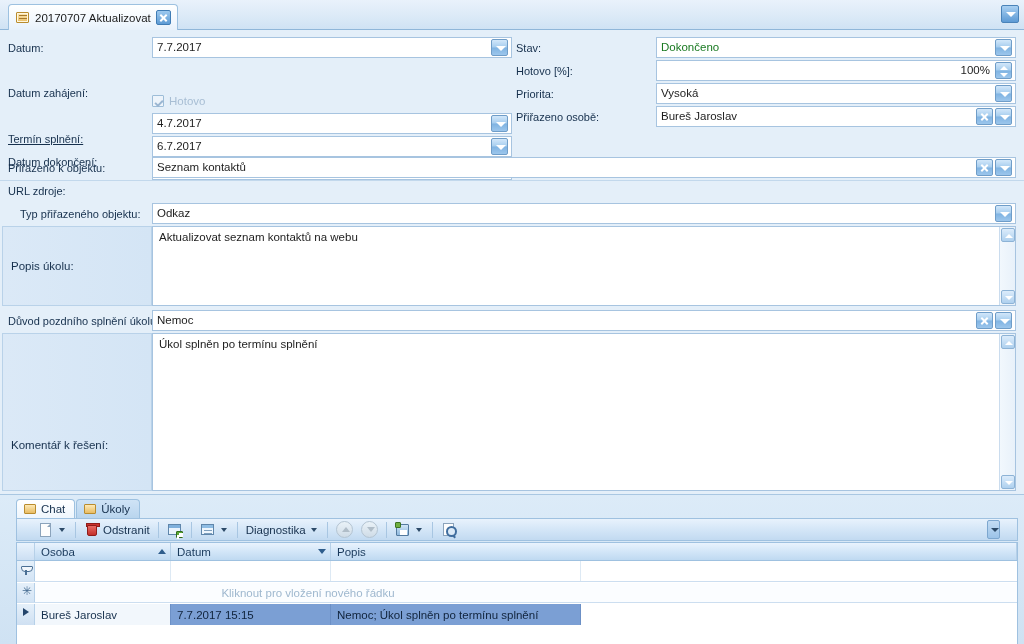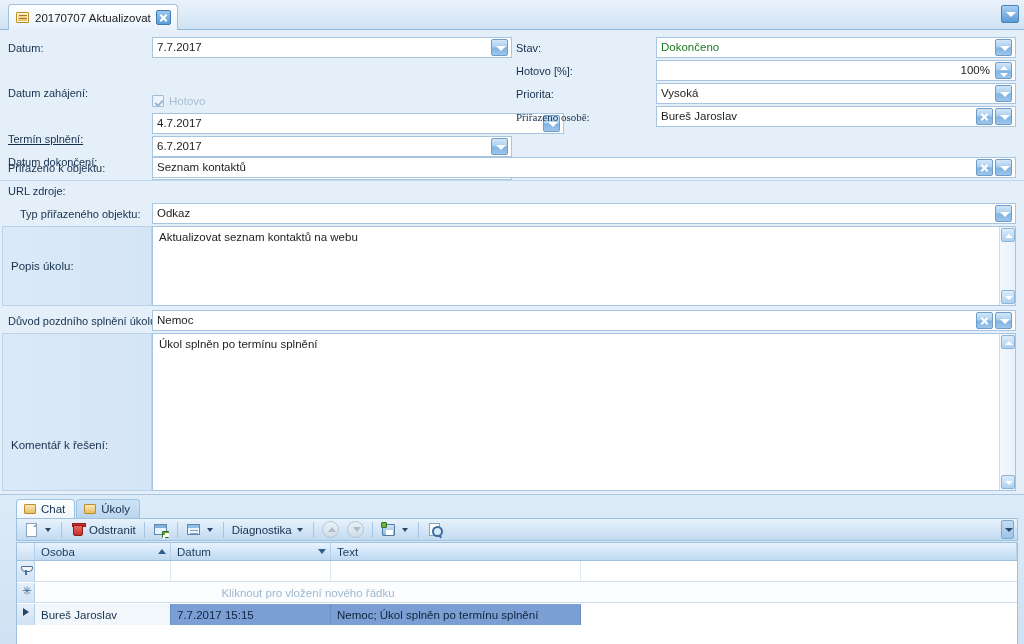--- a/index.html
+++ b/index.html
@@ -181,21 +181,21 @@
   .mini-note i {
     position: absolute; left:0; top:0; width:12px; height:10px;
     background: linear-gradient(to bottom,#fde9b6,#e8bc63);
     border: 1px solid #b98c2e; border-radius: 1px;
   }
 
   .toolbar {
     position: absolute; left: 16px; top: 23px; right: 6px; height: 23px;
     background: linear-gradient(to bottom,#e8f2fc 0%,#d4e6f7 50%,#c2daf1 100%);
     border: 1px solid #9fc1e0;
-    display: flex; align-items: center; padding: 0 3px;
+    display: flex; align-items: center; padding: 0 17px;
   }
   .tb-item {
     height: 20px; display: flex; align-items: center; gap: 3px;
     padding: 0 3px; border: 1px solid transparent; border-radius: 2px;
     font-size: 11.5px; color: #16304d; white-space: nowrap;
   }
   .tb-sep { width: 1px; height: 16px; background: #a8c6e2; margin: 0 4px; }
   .caret { width: 0; height: 0; border-left:3.5px solid transparent; border-right:3.5px solid transparent; border-top:4px solid #2c4a68; margin: 0 2px; }
   .ico { width: 16px; height: 16px; position: relative; flex: none; }
 
@@ -294,21 +294,21 @@
       <span class="val" data-name="field-datum-value">7.7.2017</span>
       <span class="btn-dd" data-name="chevron-down-icon"></span>
     </div>
 
     <div class="chk-row" style="left:152px; top:64px;" data-name="done-checkbox">
       <span class="chk" data-name="checkbox-icon"></span>
       <span class="chk-lbl" data-name="done-checkbox-label">Hotovo</span>
     </div>
 
     <div class="lbl" style="left:8px; top:51px;" data-name="label-datum-zahajeni">Datum zahájení:</div>
-    <div class="fld" style="left:152px; top:82px; width:412px;" data-name="field-datum-zahajeni">
+    <div class="fld" style="left:152px; top:82px; width:360px;" data-name="field-datum-zahajeni">
       <span class="val" data-name="field-datum-zahajeni-value">4.7.2017</span>
       <span class="btn-dd" data-name="chevron-down-icon"></span>
     </div>
 
     <div class="lbl" style="left:8px; top:97px;" data-name="label-termin-splneni">Termín splnění:</div>
     <div class="fld" style="left:152px; top:105px; width:360px;" data-name="field-termin-splneni">
       <span class="val" data-name="field-termin-splneni-value">6.7.2017</span>
       <span class="btn-dd" data-name="chevron-down-icon"></span>
     </div>
 
@@ -335,21 +335,21 @@
       <span class="val right" data-name="field-hotovo-pct-value">100%</span>
       <span class="btn-spin" data-name="spinner-icon"></span>
     </div>
 
     <div class="lbl" style="left:516px; top:52px;" data-name="label-priorita">Priorita:</div>
     <div class="fld" style="left:656px; top:52px; width:360px;" data-name="field-priorita">
       <span class="val" data-name="field-priorita-value">Vysoká</span>
       <span class="btn-dd" data-name="chevron-down-icon"></span>
     </div>
 
-    <div class="lbl" style="left:516px; top:75px;font-family:Liberation Serif, serif;" data-name="label-prirazeno-osobe">Přiřazeno osobě:</div>
+    <div class="lbl" style="left:516px; top:75px;" data-name="label-prirazeno-osobe">Přiřazeno osobě:</div>
     <div class="fld" style="left:656px; top:75px; width:360px;" data-name="field-prirazeno-osobe">
       <span class="val" data-name="field-prirazeno-osobe-value">Bureš Jaroslav</span>
       <span class="btn-x" data-name="clear-icon"></span>
       <span class="btn-dd" data-name="chevron-down-icon"></span>
     </div>
 
     <div class="hrule" style="top:149px;" data-name="section-divider"></div>
 
     <div class="lbl" style="left:8px; top:126px;" data-name="label-prirazeno-k-objektu">Přiřazeno k objektu:</div>
     <div class="fld" style="left:152px; top:126px; width:864px;" data-name="field-prirazeno-k-objektu">
@@ -474,21 +474,21 @@
         <div class="gind" data-name="grid-indicator-header"></div>
         <div class="gh" style="width:136px;" data-name="column-header-osoba">
           <span data-name="column-header-osoba-label">Osoba</span>
           <span class="sort asc" data-name="sort-ascending-icon"></span>
         </div>
         <div class="gh" style="width:160px;" data-name="column-header-datum">
           <span data-name="column-header-datum-label">Datum</span>
           <span class="sort desc" data-name="sort-descending-icon"></span>
         </div>
         <div class="gh" style="flex:1;" data-name="column-header-text">
-          <span data-name="column-header-text-label">Text</span>
+          <span data-name="column-header-text-label">Popis</span>
         </div>
       </div>
 
       <div class="grow filter-row" data-name="grid-filter-row">
         <div class="ind-cell" data-name="filter-indicator">
           <span class="funnel" data-name="filter-funnel-icon"></span>
         </div>
         <div class="gcell" style="width:136px;" data-name="filter-cell-osoba"></div>
         <div class="gcell" style="width:160px;" data-name="filter-cell-datum"></div>
         <div class="gcell" style="width:250px;" data-name="filter-cell-text"></div>

